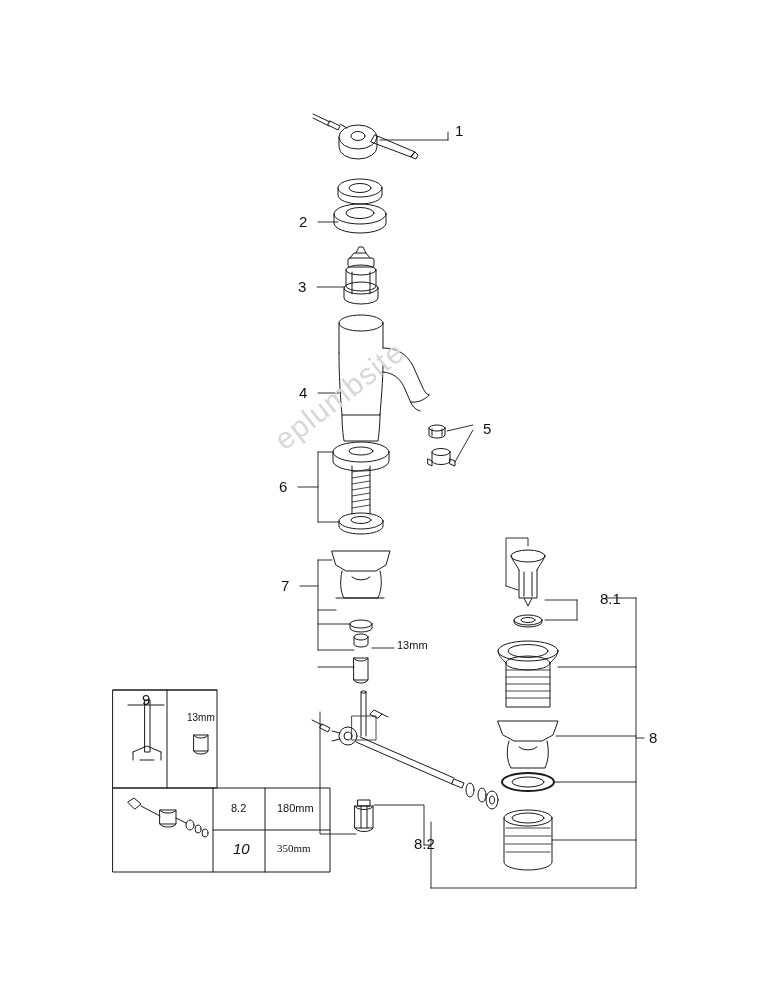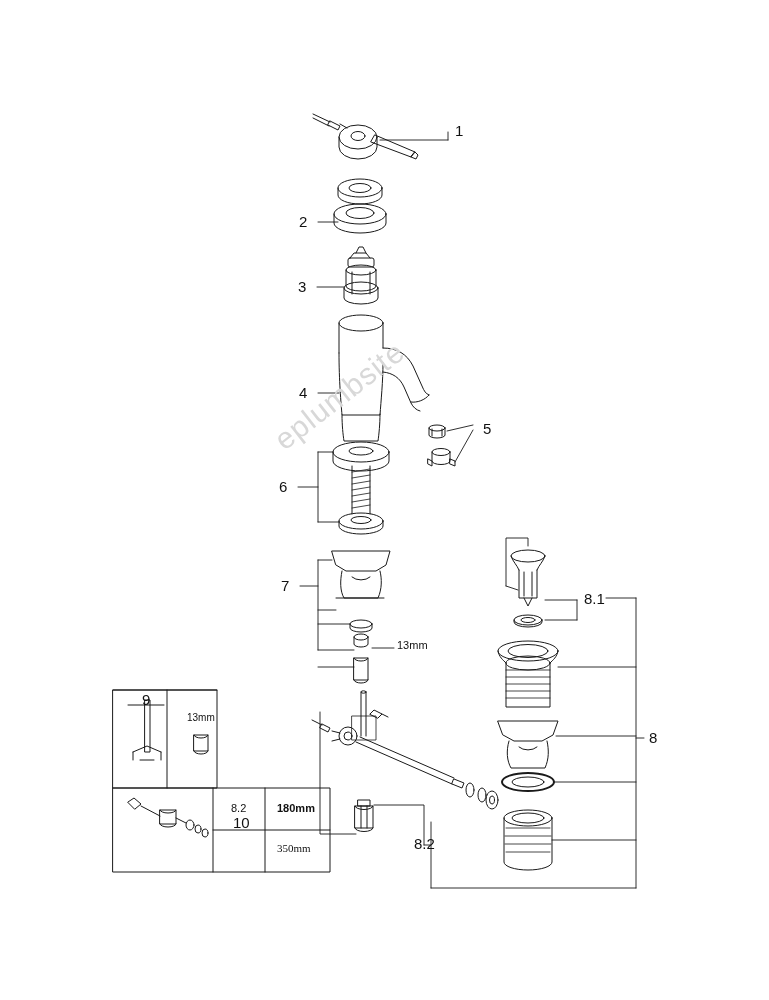--- a/index.html
+++ b/index.html
@@ -303,27 +303,27 @@
   </svg>
 
   <div class="lbl" style="left:455px; top:123px;">1</div>
   <div class="lbl" style="left:299px; top:214px;">2</div>
   <div class="lbl" style="left:298px; top:279px;">3</div>
   <div class="lbl" style="left:299px; top:385px;">4</div>
   <div class="lbl" style="left:483px; top:421px;">5</div>
   <div class="lbl" style="left:279px; top:479px;">6</div>
   <div class="lbl" style="left:281px; top:578px;">7</div>
   <div class="lbl" style="left:649px; top:730px;">8</div>
-  <div class="lbl" style="left:584px; top:591px;">8.1</div>
+  <div class="lbl" style="left:600px; top:591px;">8.1</div>
   <div class="lbl" style="left:414px; top:836px;">8.2</div>
   <div class="lbl" style="left:142px; top:692px;">9</div>
 
   <div class="lbl small" style="left:397px; top:640px;">13mm</div>
   <div class="lbl tiny" style="left:187px; top:713px;">13mm</div>
 
   <div class="lbl small" style="left:231px; top:803px;">8.2</div>
-  <div class="lbl small" style="left:277px; top:803px;font-weight:bold;">180mm</div>
-  <div class="lbl" style="left:233px; top:815px;">10</div>
+  <div class="lbl small" style="left:277px; top:803px;">180mm</div>
+  <div class="lbl" style="left:233px; top:841px;font-style:italic;">10</div>
   <div class="lbl small" style="left:277px; top:843px;font-family:Liberation Serif, serif;">350mm</div>
 
   <div class="watermark">eplumbsite</div>
 
 </div>
 
 </body></html>

